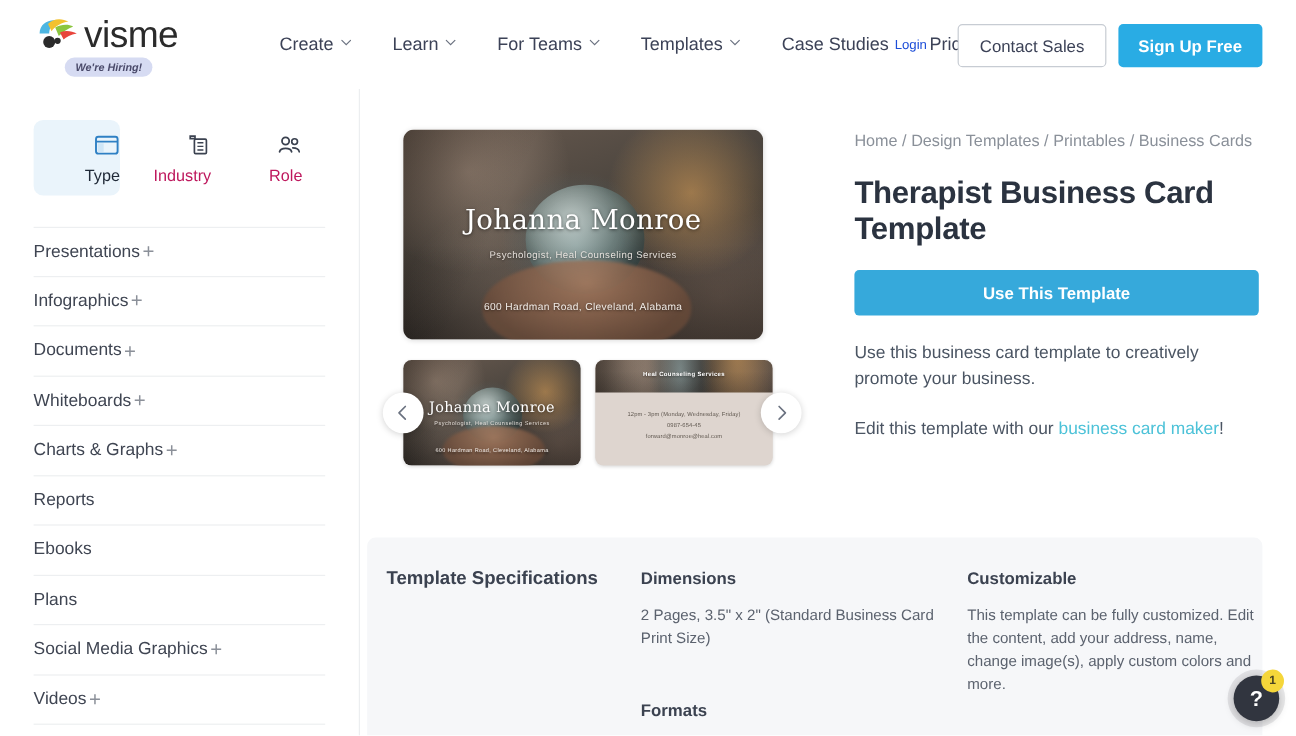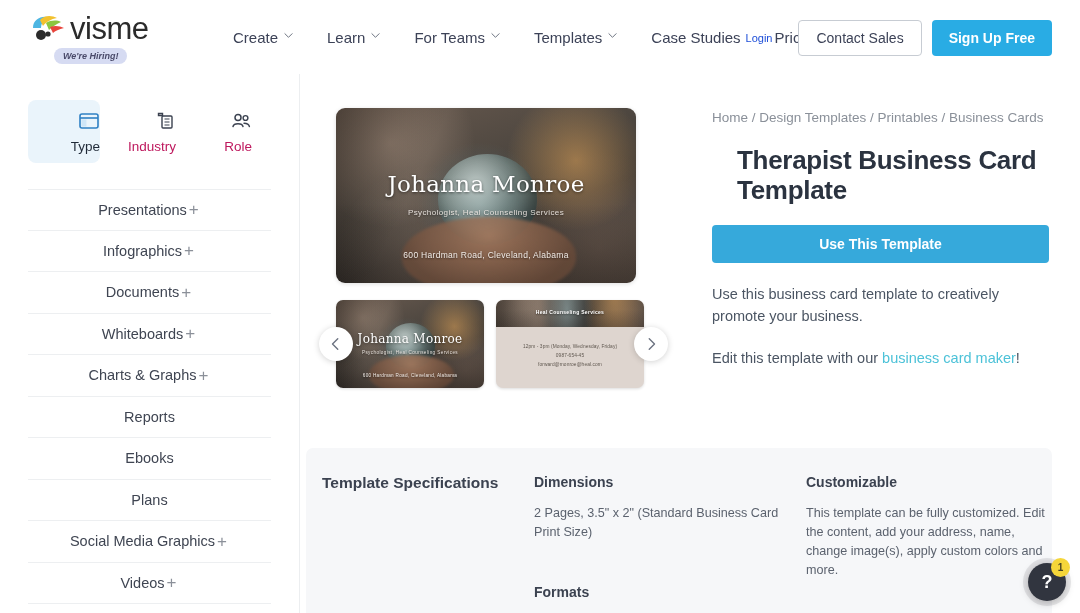--- a/index.html
+++ b/index.html
@@ -64,21 +64,21 @@
     display:flex; flex-direction:column; align-items:flex-end; gap:7px;
     cursor:pointer;
   }
   .facet.active { background:#eaf4fb; }
   .facet-label { font-size:13.5px; color:#be185d; }
   .facet.active .facet-label { color:#1f2937; }
   .facet-icon { width:22px; height:22px; display:block; }
 
   .cat-list { }
   .cat-row {
-    display:flex; align-items:center; justify-content:center;
+    display:flex; align-items:center; justify-content:flex-start;
     height:41.5px; border-bottom:1px solid #edeff1; cursor:pointer;
   }
   .cat-row:first-child { border-top:1px solid #edeff1; }
   .cat-label { font-size:14.5px; color:#3f4552; }
   .plus { font-size:17px; color:#8b9099; line-height:1; width:14px; text-align:center; }
 
   
   .preview { position:absolute; left:306px; top:74px; width:380px; height:360px; }
   .card-big {
     position:absolute; left:30px; top:34px; width:300px; height:175px;
@@ -158,21 +158,21 @@
   }
   .car-prev { left:-17px; top:27px; }
   .car-next { left:298px; top:27px; }
 
   
   .details { position:absolute; left:712px; top:108px; width:340px; }
   .crumbs { font-size:13.5px; color:#8a9099; line-height:19px; }
   .crumbs a { color:#8a9099; text-decoration:none; cursor:pointer; }
   .title {
     margin-top:18px; font-size:26px; line-height:30px; font-weight:700;
-    color:#2b3340; letter-spacing:-0.3px;margin-left:25px;
+    color:#2b3340; letter-spacing:-0.3px;
   }
   .cta {
     margin-top:20px; width:337px; height:38px; background:#36a9db; color:#fff;
     border:none; border-radius:4px; font-size:14px; font-weight:700;
     cursor:pointer; font-family:"Liberation Sans", sans-serif;
   }
   .desc { margin-top:20px; font-size:14.5px; line-height:22px; color:#4b5563; }
   .desc2 { margin-top:20px; font-size:14.5px; line-height:22px; color:#4b5563; }
   .link { color:#4cc2d8; text-decoration:none; cursor:pointer; }
 

